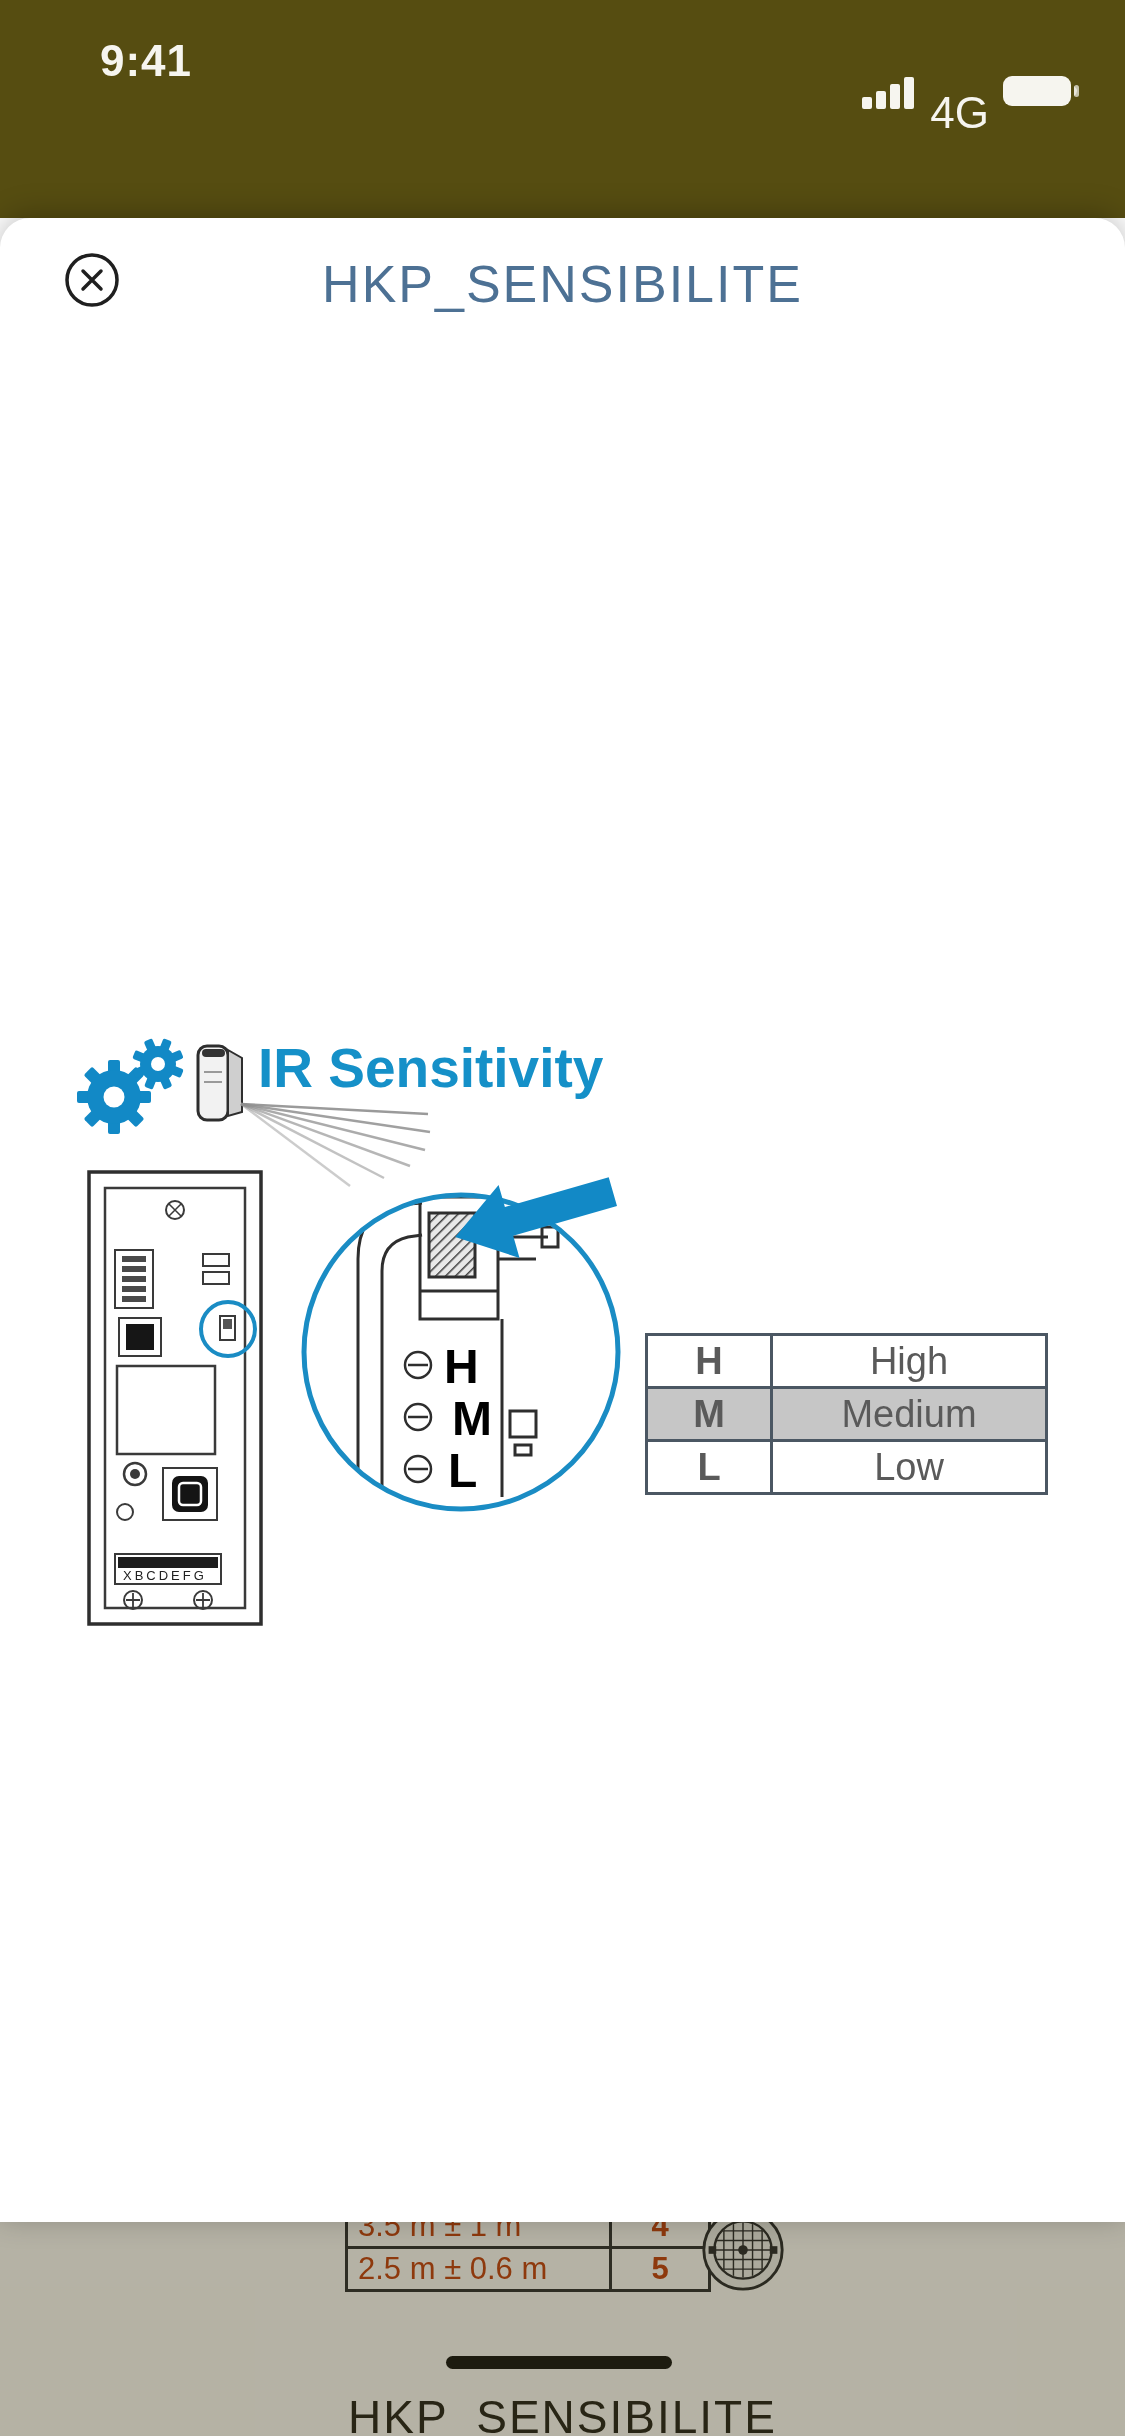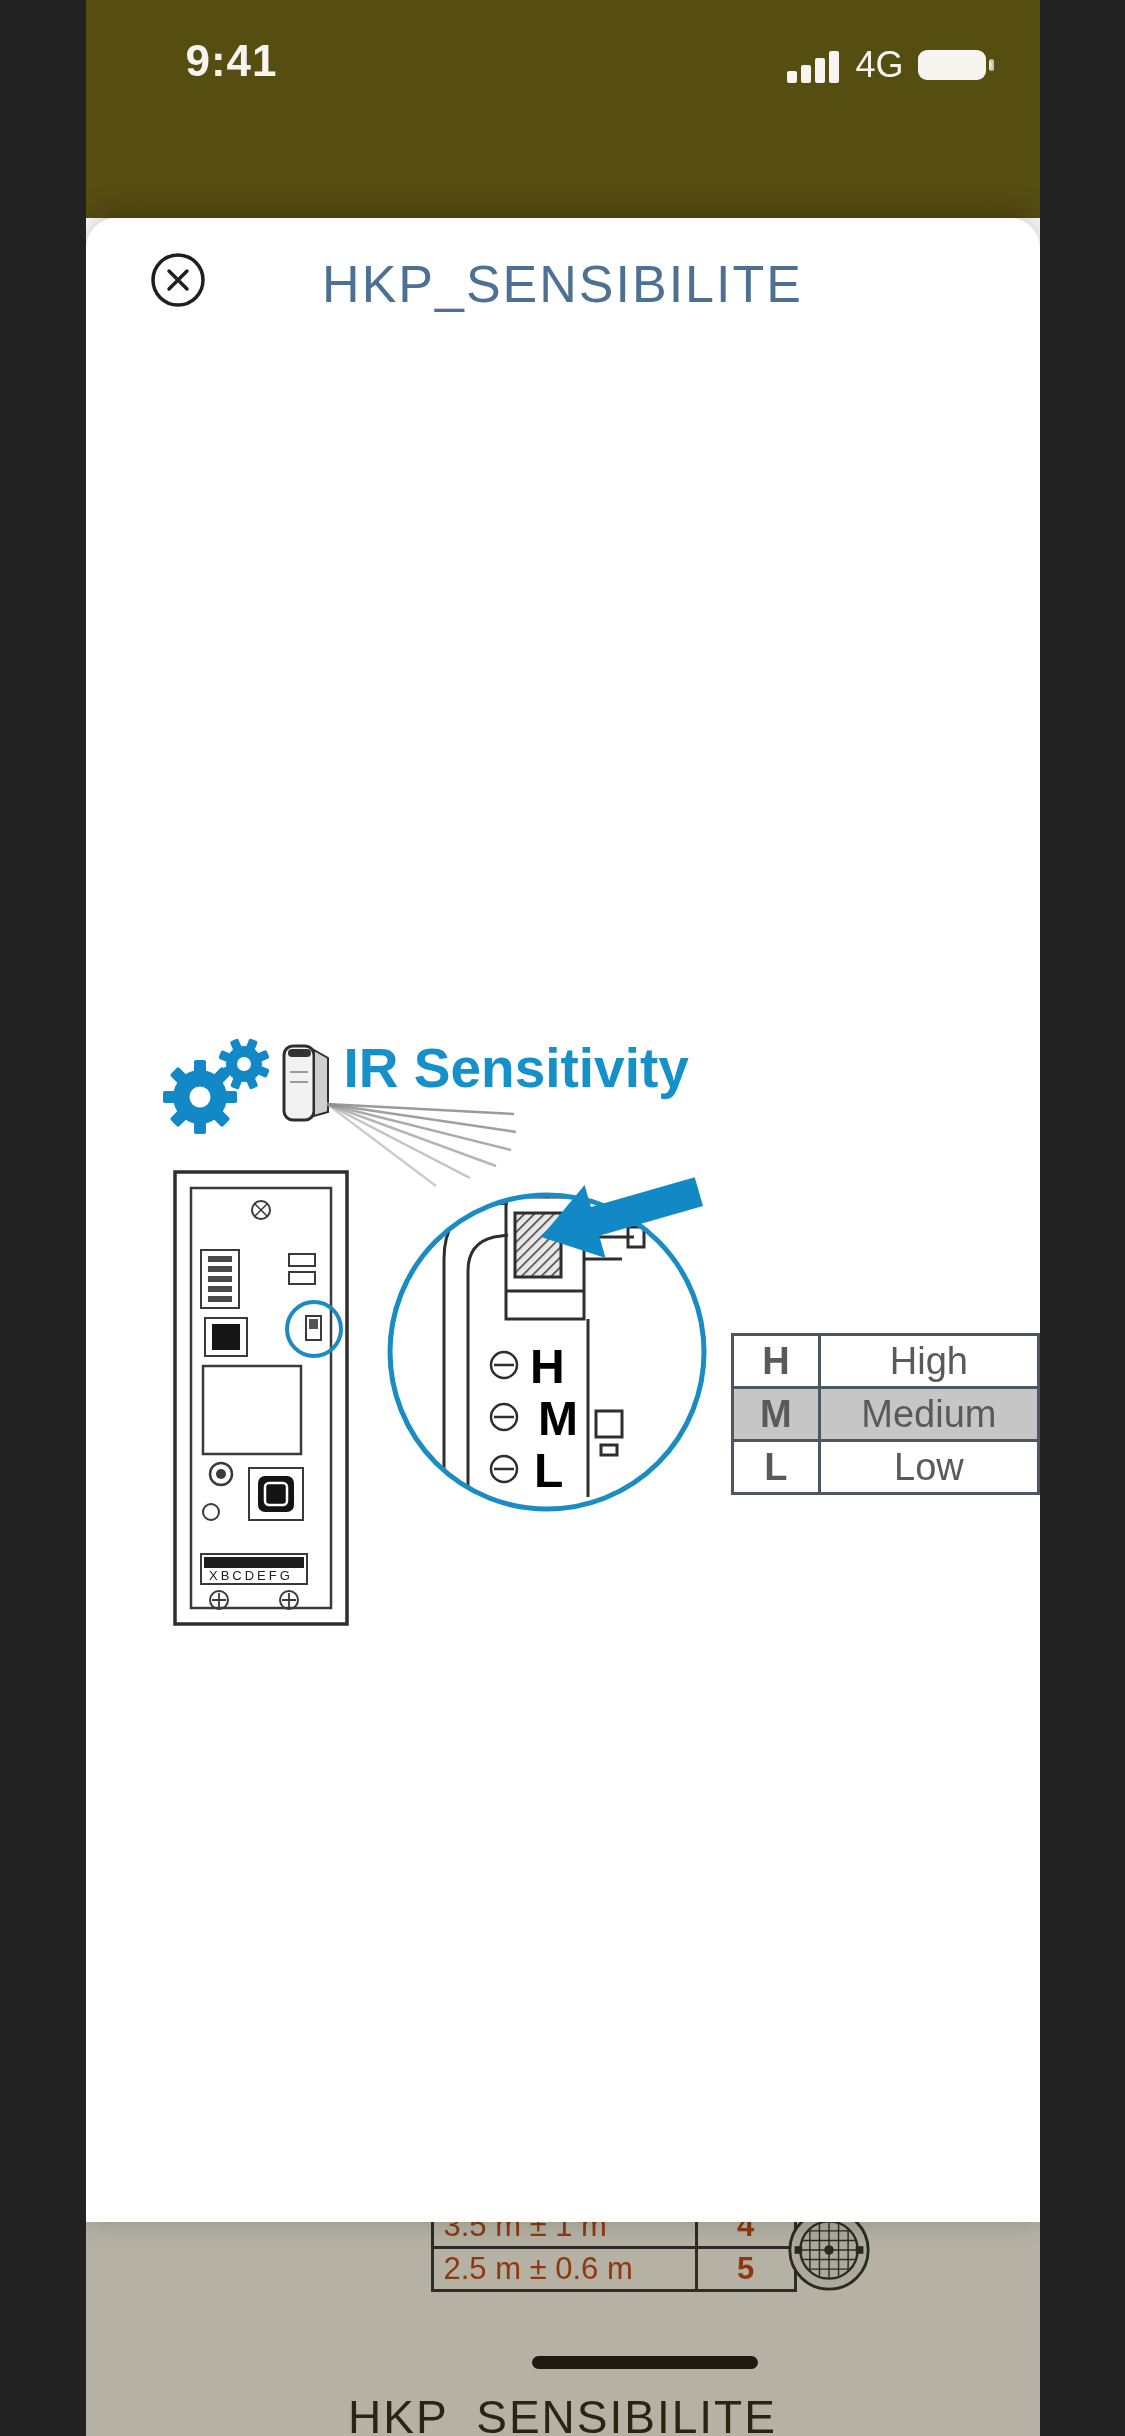--- a/index.html
+++ b/index.html
@@ -1,25 +1,25 @@
 <!DOCTYPE html>
 <html><head>
 <meta charset="utf-8">
 <style>
   html,body{margin:0;padding:0;background:#222;}
   .screen{
-    position:relative;width:954px;height:2436px;overflow:hidden;
+    position:relative;width:1125px;height:2436px;overflow:hidden;
     background:#ffffff;font-family:"Liberation Sans",sans-serif;
     margin:0 auto;
   }
   
   .top-region{position:absolute;top:0;left:0;right:0;height:218px;background:#564d11;z-index:2;}
   .status-time{position:absolute;left:100px;top:36px;font-size:44px;font-weight:700;color:#f6f5ef;letter-spacing:1px;}
   .status-right{position:absolute;right:42px;top:44px;display:flex;align-items:center;gap:14px;}
-  .net-label{font-size:36px;color:#f6f5ef;}
+  .net-label{font-size:44px;color:#f6f5ef;margin-top:44px;}
   .page-header-row{position:absolute;left:0;top:152px;right:0;height:66px;}
   .back-chevron{position:absolute;left:22px;top:6px;width:40px;height:60px;}
   .page-header-title{position:absolute;left:100px;top:2px;font-size:46px;font-weight:700;color:#95906f;white-space:nowrap;}
 
   
   .page-bottom{position:absolute;left:0;right:0;top:2140px;height:296px;background:#fdfbf4;z-index:1;}
   .range-table{position:absolute;left:345px;top:63px;border-collapse:collapse;font-size:31px;color:#c2410c;}
   .range-table td{border:3px solid #2f2f2f;height:38px;}
   .range-table td.range{width:250px;padding-left:10px;}
   .range-table td.val{width:94px;text-align:center;font-weight:700;}

